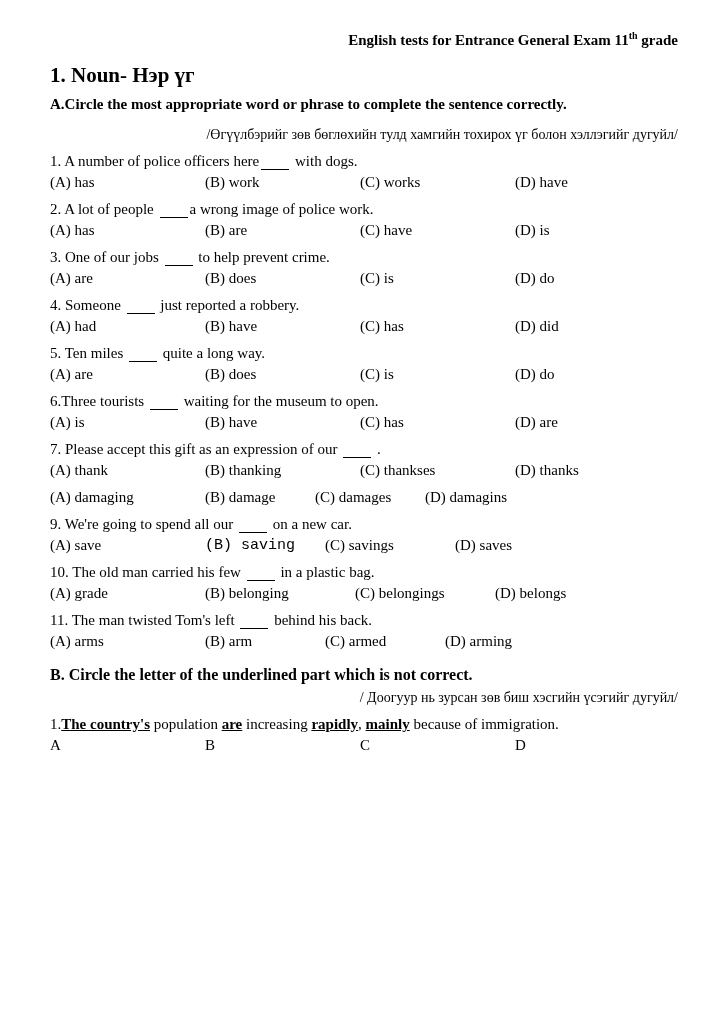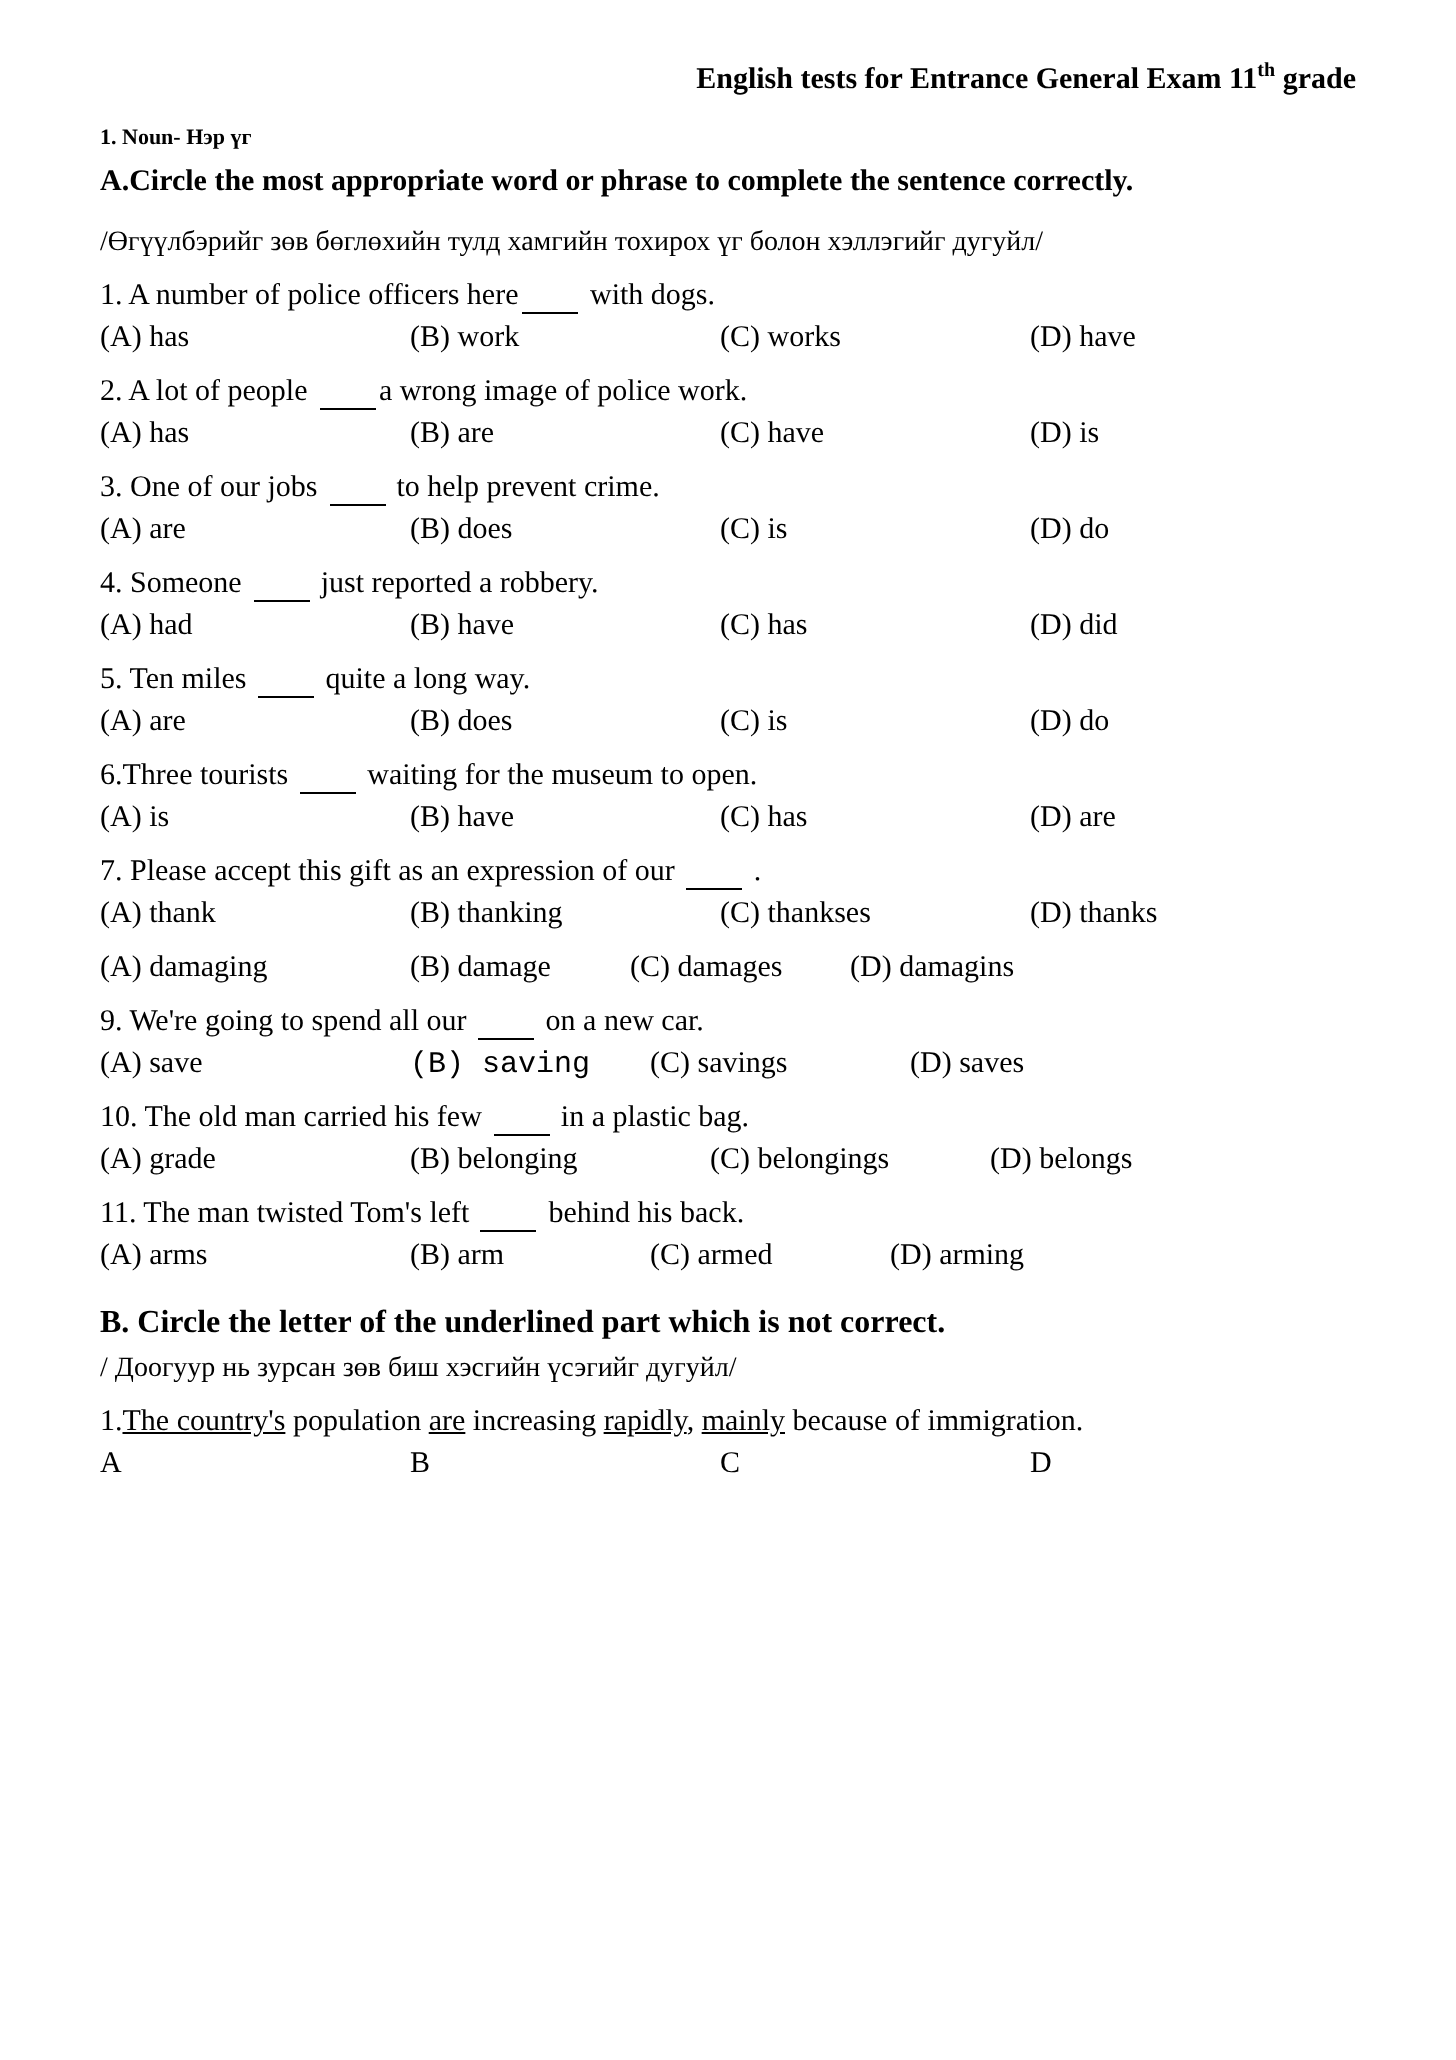--- a/index.html
+++ b/index.html
@@ -21,30 +21,31 @@
       font-weight: bold;
       margin-bottom: 14px;
       font-size: 15px;
     }
     .title sup {
       font-size: 10px;
     }
     .section-heading {
       font-weight: bold;
       margin-bottom: 8px;
-      font-size: 11px;
+      font-size: 21px;
     }
     .instruction {
       font-weight: bold;
       margin-bottom: 14px;
       font-size: 15px;
     }
     .mongolian {
       margin-bottom: 10px;
       font-size: 14px;
+      text-align: right;
     }
     .question {
       margin-bottom: 4px;
       font-size: 15px;
     }
     .options {
       display: flex;
       flex-wrap: nowrap;
       margin-bottom: 10px;
       font-size: 15px;
@@ -62,20 +63,21 @@
       vertical-align: bottom;
     }
     .section-b-instruction {
       font-weight: bold;
       margin-top: 16px;
       margin-bottom: 6px;
       font-size: 16px;
     }
     .underline {
       text-decoration: underline;
+      font-weight: bold;
     }
     .bottom-letters {
       display: flex;
       gap: 0;
       margin-top: 2px;
     }
     .bottom-letter {
       min-width: 155px;
     }
   </style>

